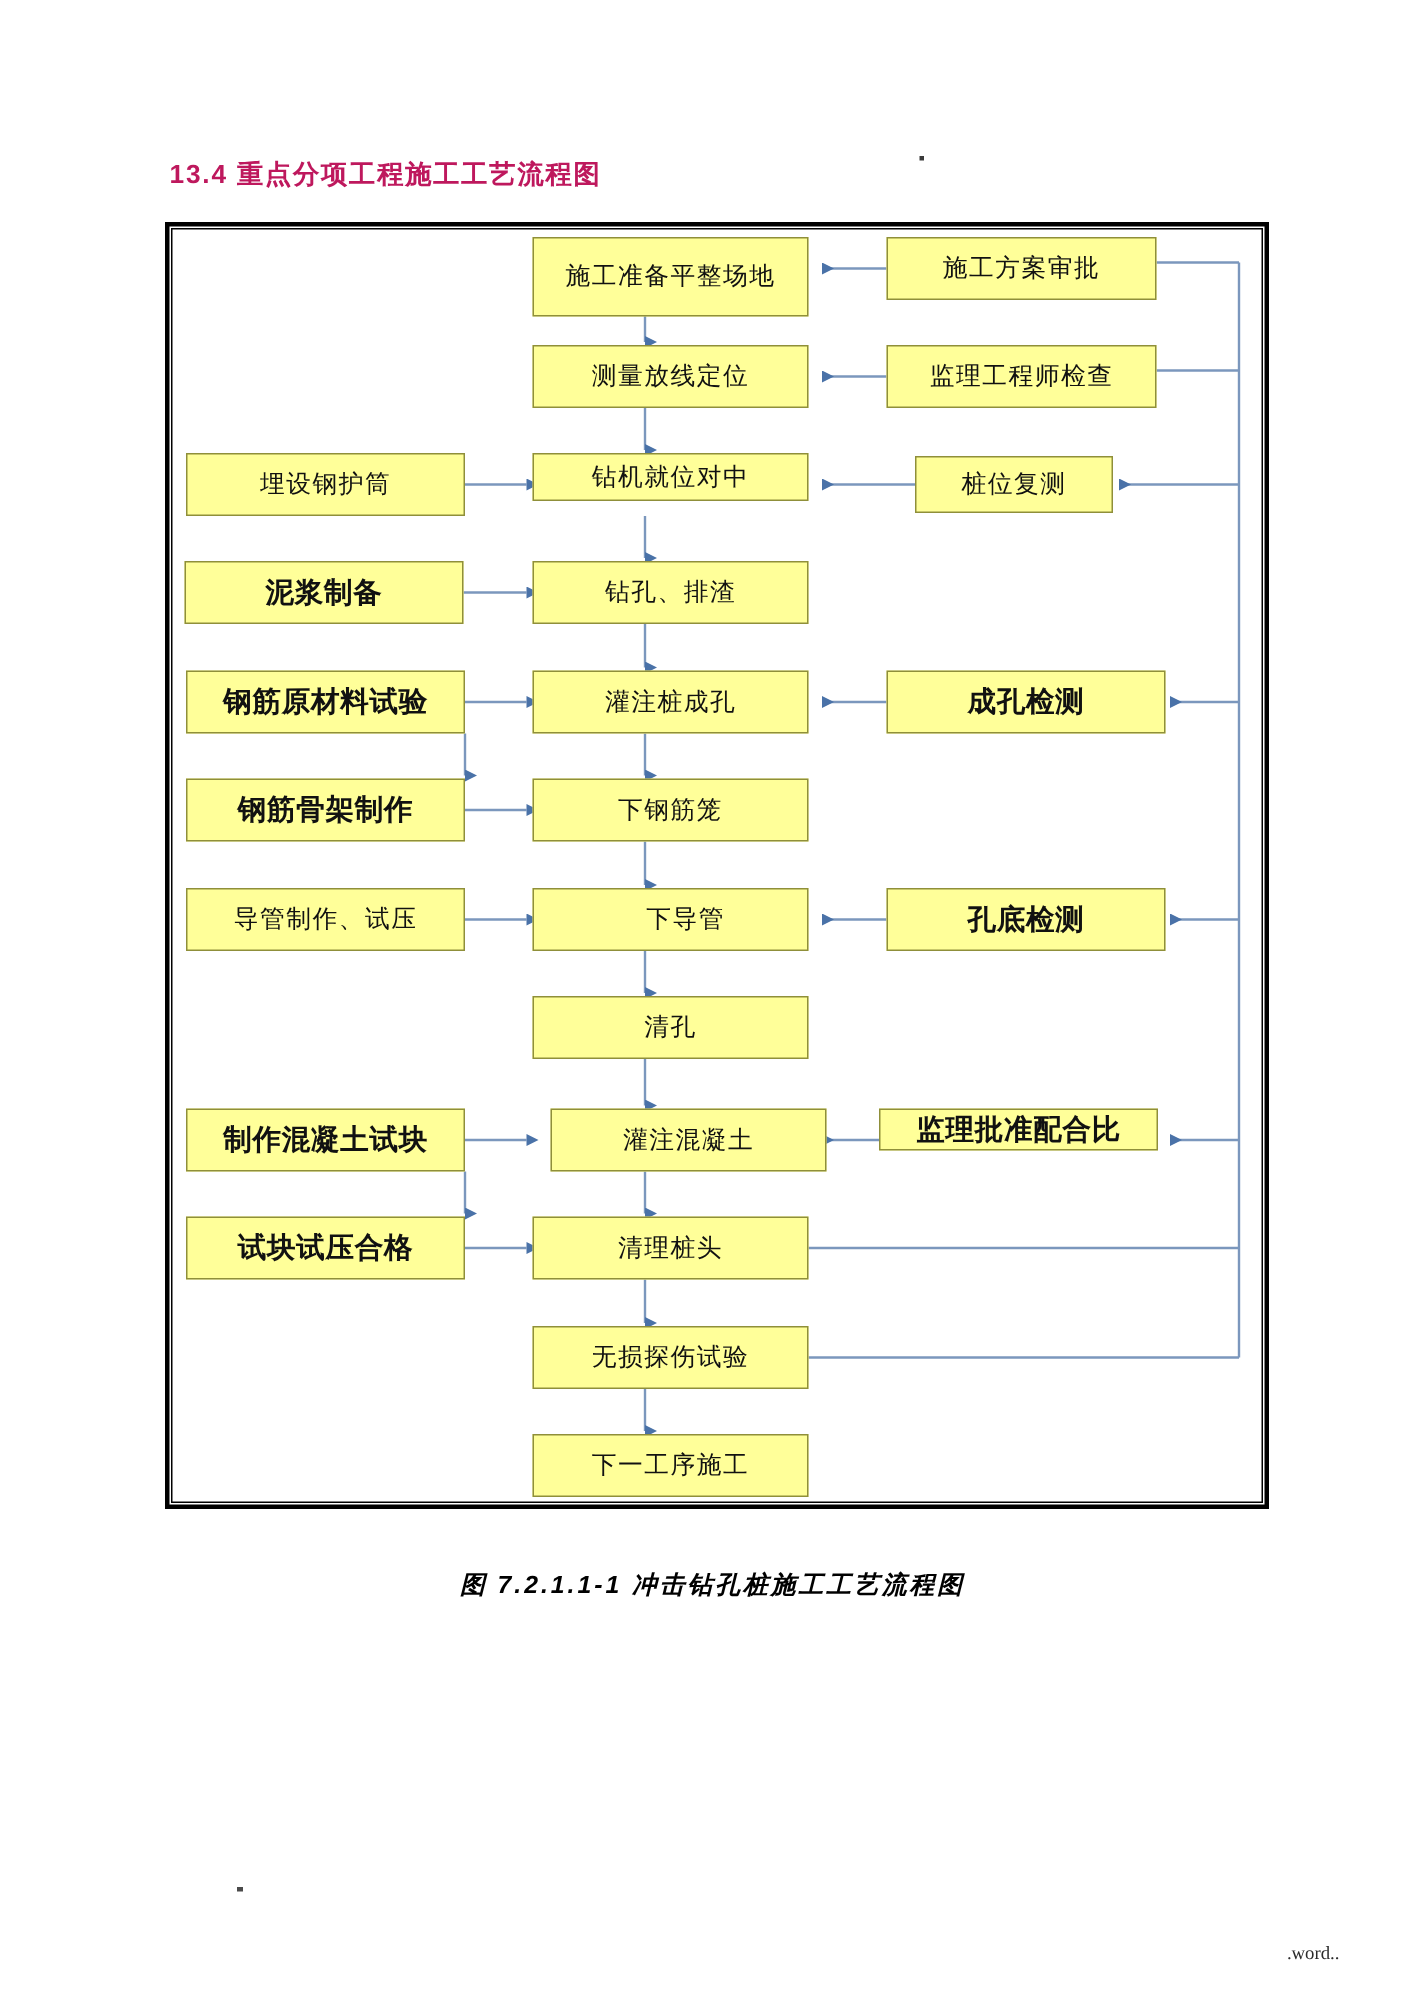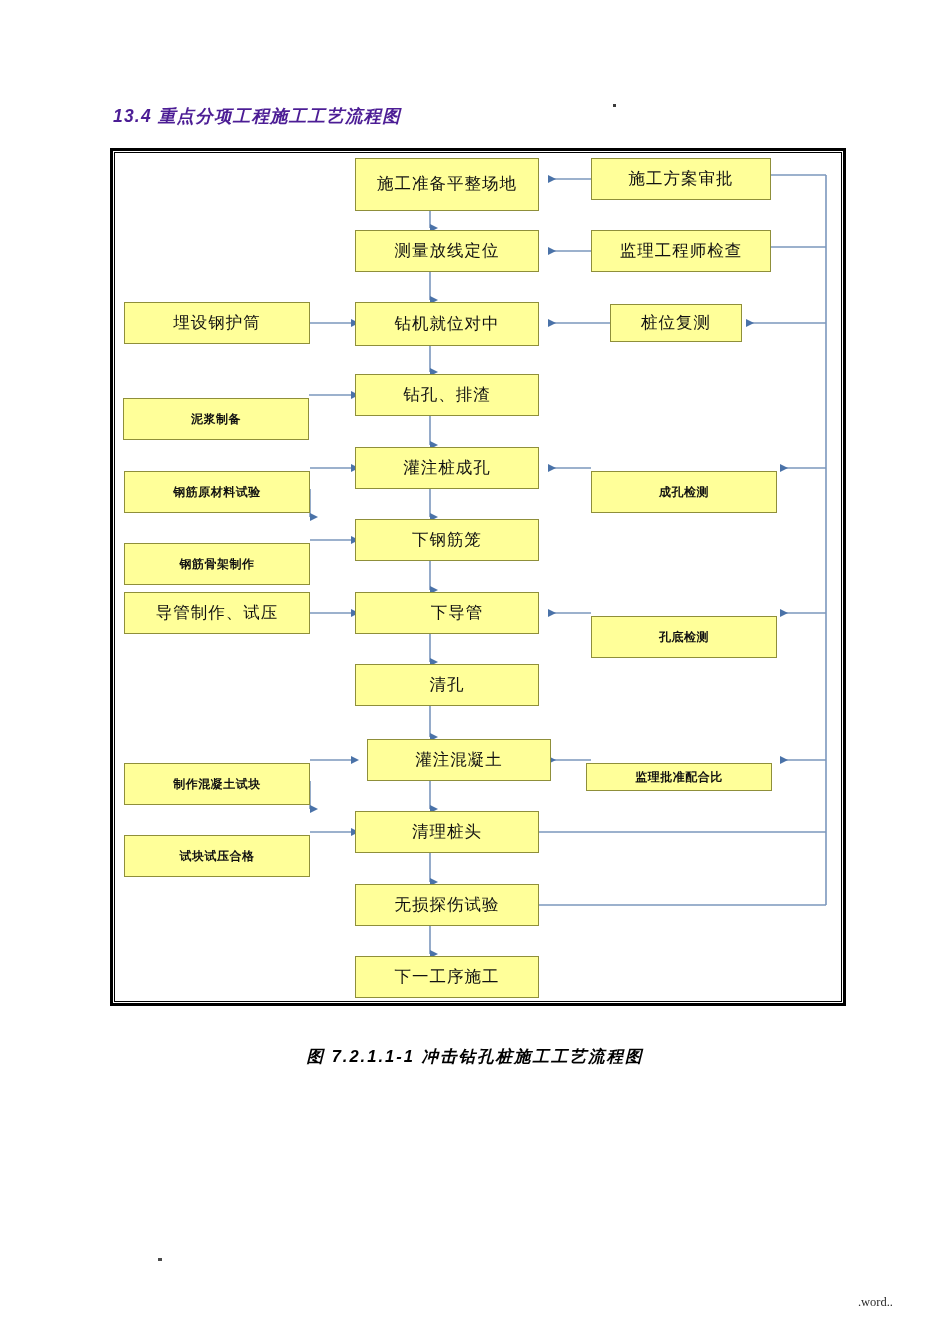--- a/index.html
+++ b/index.html
@@ -7,22 +7,22 @@
     width:950px;height:1344px;background:#ffffff;
     font-family:"Liberation Serif","DejaVu Serif",serif;
     position:relative;overflow:hidden;
   }
   .page{position:absolute;left:0;top:0;width:950px;height:1344px;}
 
   
   .section-title{
     position:absolute;left:113px;top:104px;
     font-family:"Liberation Sans","DejaVu Sans",sans-serif;
-    font-size:17.5px;font-weight:bold;color:#4c1d95;
-    letter-spacing:1.2px;white-space:nowrap;font-style:italic;
+    font-size:17.5px;font-weight:bold;color:#be185d;
+    letter-spacing:1.2px;white-space:nowrap;
   }
   .dot-artifact{
     position:absolute;left:613px;top:104px;width:3px;height:3px;
     background:#3a3a3a;
   }
   .dot-artifact2{
     position:absolute;left:158px;top:1258px;width:4px;height:3px;
     background:#4a4a4a;
   }
 
@@ -52,21 +52,21 @@
     position:absolute;box-sizing:border-box;
     background:#ffff99;
     border:1.2px solid #8f8f3a;
     display:flex;align-items:center;justify-content:center;
     font-size:16.5px;color:#111111;
     font-family:"Liberation Serif","DejaVu Serif",serif;
     letter-spacing:1px;
     white-space:nowrap;
     line-height:1;
   }
-  .box.bold{font-weight:bold;letter-spacing:0.5px;font-size:12px;margin-top:24px;}
+  .box.bold{font-weight:bold;letter-spacing:0.5px;font-size:19px;}
 
   
   .caption{
     position:absolute;left:0;top:1046px;width:950px;
     text-align:center;
     font-family:"Liberation Sans","DejaVu Sans",sans-serif;
     font-size:16.5px;font-weight:bold;color:#000;
     letter-spacing:2px;
     font-style:italic;
   }
@@ -169,21 +169,21 @@
       <line x1="320" y1="778" x2="320" y2="806" marker-end="url(#arrD)"></line>
     </g>
   </svg>
 
   <div id="nodes-layer">
       <div class="box" style="left: 355px; top: 158px; width: 184px; height: 53px;">施工准备平整场地</div>
       <div class="box" style="left: 591px; top: 158px; width: 180px; height: 42px;">施工方案审批</div>
       <div class="box" style="left: 355px; top: 230px; width: 184px; height: 42px;">测量放线定位</div>
       <div class="box" style="left: 591px; top: 230px; width: 180px; height: 42px;">监理工程师检查</div>
       <div class="box" style="left: 124px; top: 302px; width: 186px; height: 42px;">埋设钢护筒</div>
-      <div class="box" style="left: 355px; top: 302px; width: 184px; height: 44px;">钻机就位对中</div>
+      <div class="box" style="left: 355px; top: 302px; width: 184px; height: 32px;">钻机就位对中</div>
       <div class="box" style="left: 610px; top: 304px; width: 132px; height: 38px;">桩位复测</div>
       <div class="box bold" style="left: 123px; top: 374px; width: 186px; height: 42px;">泥浆制备</div>
       <div class="box" style="left: 355px; top: 374px; width: 184px; height: 42px;">钻孔、排渣</div>
       <div class="box bold" style="left: 124px; top: 447px; width: 186px; height: 42px;">钢筋原材料试验</div>
       <div class="box" style="left: 355px; top: 447px; width: 184px; height: 42px;">灌注桩成孔</div>
       <div class="box bold" style="left: 591px; top: 447px; width: 186px; height: 42px;">成孔检测</div>
       <div class="box bold" style="left: 124px; top: 519px; width: 186px; height: 42px;">钢筋骨架制作</div>
       <div class="box" style="left: 355px; top: 519px; width: 184px; height: 42px;">下钢筋笼</div>
       <div class="box" style="left: 124px; top: 592px; width: 186px; height: 42px;">导管制作、试压</div>
       <div class="box" style="left: 355px; top: 592px; width: 184px; height: 42px; padding-left: 20px;">下导管</div>

